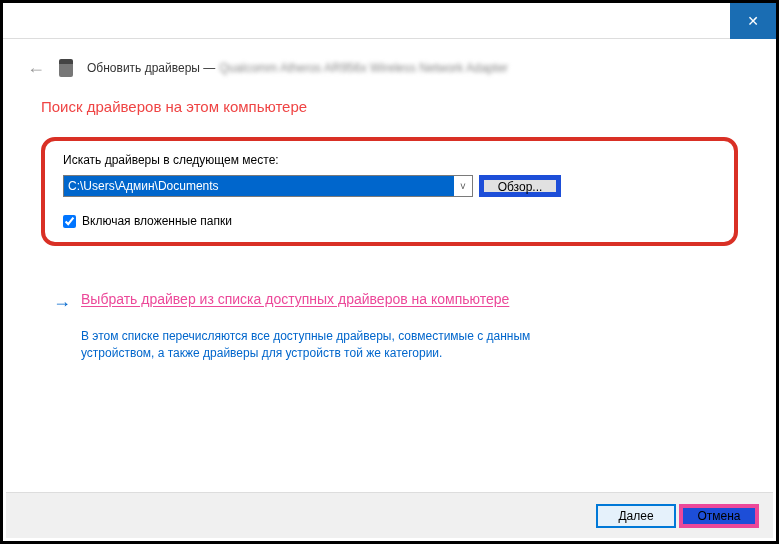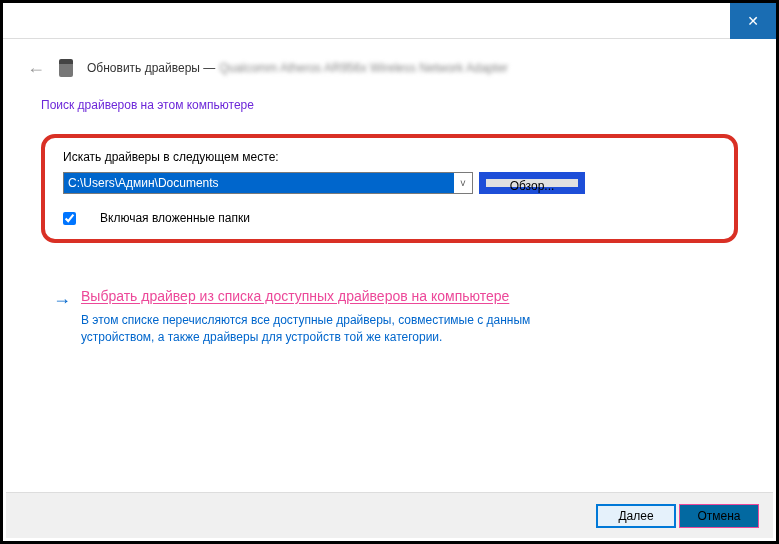--- a/index.html
+++ b/index.html
@@ -57,22 +57,22 @@
       justify-content: flex-end;
     }
     .header-device {
       color: #888;
       filter: blur(2px);
     }
     .content {
       padding: 10px 38px 18px 38px;
     }
     .page-title {
-      color: #6d28d9;
-      font-size: 12px;
+      color: #ef4444;
+      font-size: 15px;
       font-weight: normal;
       margin-bottom: 22px;
     }
     .highlight-box {
       border: 4px solid #d93025;
       border-radius: 14px;
       padding: 12px 18px 14px 18px;
       margin-bottom: 44px;
     }
     .search-label {
@@ -106,31 +106,31 @@
       white-space: nowrap;
       overflow: hidden;
     }
     .combo-arrow {
       width: 18px;
       text-align: center;
       font-size: 10px;
       color: #555;
     }
     .browse-btn {
-      width: 106px;
+      width: 82px;
       height: 22px;
       background: #e1e1e1;
-      border: 7px solid #1d4ed8;
+      border: 5px solid #1d4ed8;
       font-size: 12px;
       cursor: pointer;
     }
     .check-row {
       display: flex;
       align-items: center;
-      gap: 24px;
+      gap: 6px;
       font-size: 12px;
       margin-top: 17px;
     }
     .check-row input { width: 13px; height: 13px; }
     .pick-section {
       display: flex;
       gap: 10px;
       padding: 0 12px;
     }
     .pick-arrow {
@@ -144,21 +144,21 @@
       font-size: 14px;
       text-decoration: underline;
       text-underline-offset: 2px;
       cursor: pointer;
       line-height: 1.35;
       max-width: 520px;
     }
     .pick-desc {
       color: #0066cc;
       font-size: 12px;
-      margin-top: 6px;
+      margin-top: 19px;
       line-height: 1.4;
       max-width: 520px;
     }
     .footer {
       position: absolute;
       left: 3px;
       right: 3px;
       bottom: 3px;
       height: 46px;
       background: #f0f0f0;
@@ -166,22 +166,22 @@
       display: flex;
       align-items: center;
       justify-content: flex-end;
       gap: 3px;
       padding-right: 14px;
     }
     .footer button {
       width: 80px;
       height: 24px;
       font-size: 12px;
-      background: #0369a1;
-      border: 1px solid #ec4899;
+      background: #1d4ed8;
+      border: 4px solid #ec4899;
       cursor: pointer;
     }
     .footer .primary {
       border: 2px solid #0078d7;
       background: #e5f1fb;
     }
   </style>
 </head>
 <body>
 

